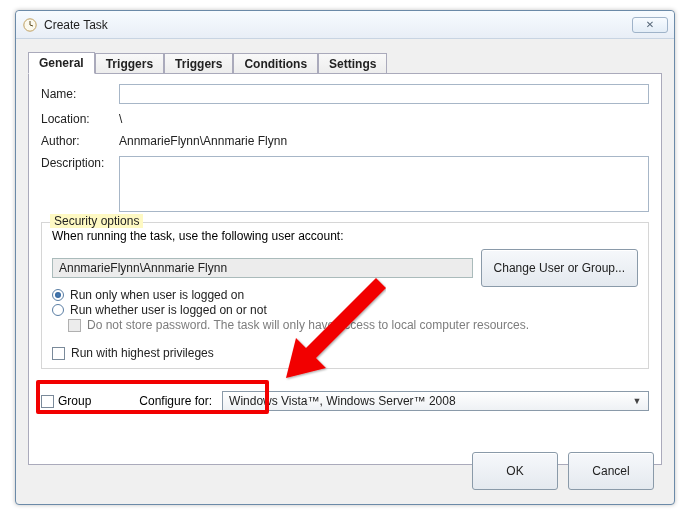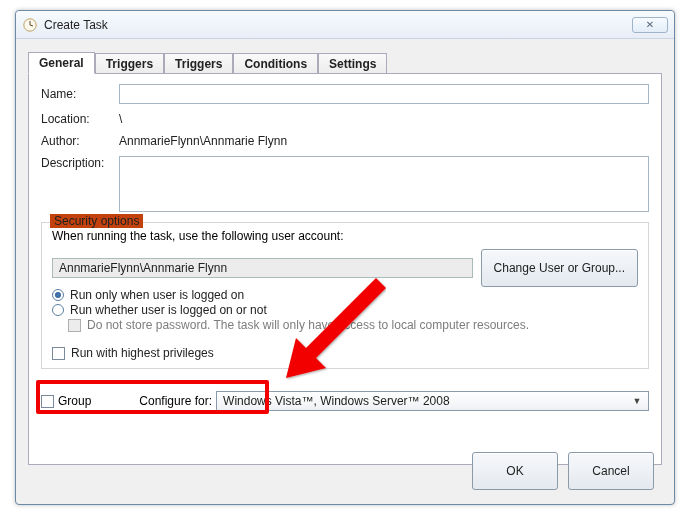--- a/index.html
+++ b/index.html
@@ -110,21 +110,21 @@
   .groupbox {
     border: 1px solid #d6d6d6;
     margin-top: 10px;
     padding: 6px 10px 8px 10px;
     position: relative;
   }
   .group-legend {
     position: absolute;
     top: -9px;
     left: 8px;
-    background: #c2410c;
+    background: #fef9c3;
     padding: 0 4px;
     color: #222;
   }
   .acct-row {
     margin-top: 6px;
     display: flex;
     gap: 8px;
     align-items: center;
   }
   .account-field {
@@ -184,21 +184,21 @@
     border-color: #b0b0b0;
   }
   .disabled-text { color: #7d7d7d; }
   .indent { margin-left: 16px; }
   .bottom-row {
     display: flex;
     align-items: center;
     margin-top: 22px;
     gap: 4px;
   }
-  .configure-lbl { margin-left: 44px; }
+  .configure-lbl { margin-left: 44px; margin-right: 6px; }
   .combo {
     flex: 1;
     height: 20px;
     border: 1px solid #8a9aa9;
     background: linear-gradient(#fff,#eef1f4);
     display: flex;
     align-items: center;
     justify-content: space-between;
     padding: 0 4px 0 6px;
     color: #222;

